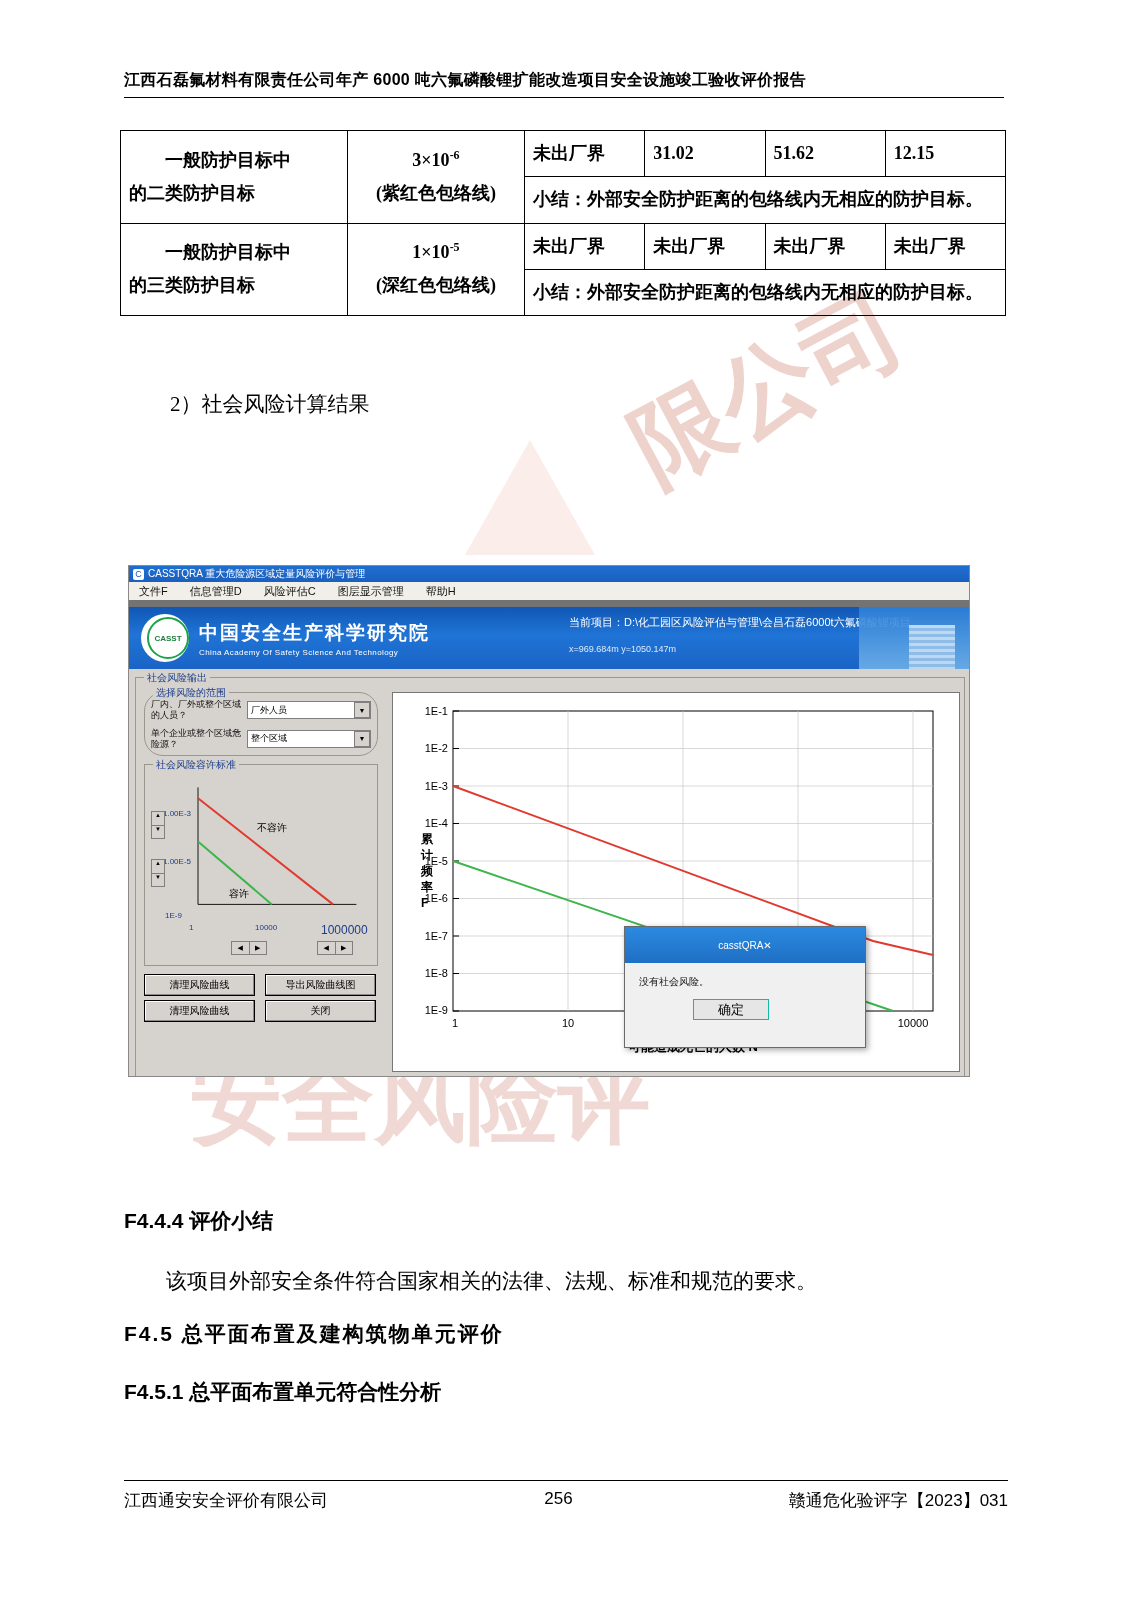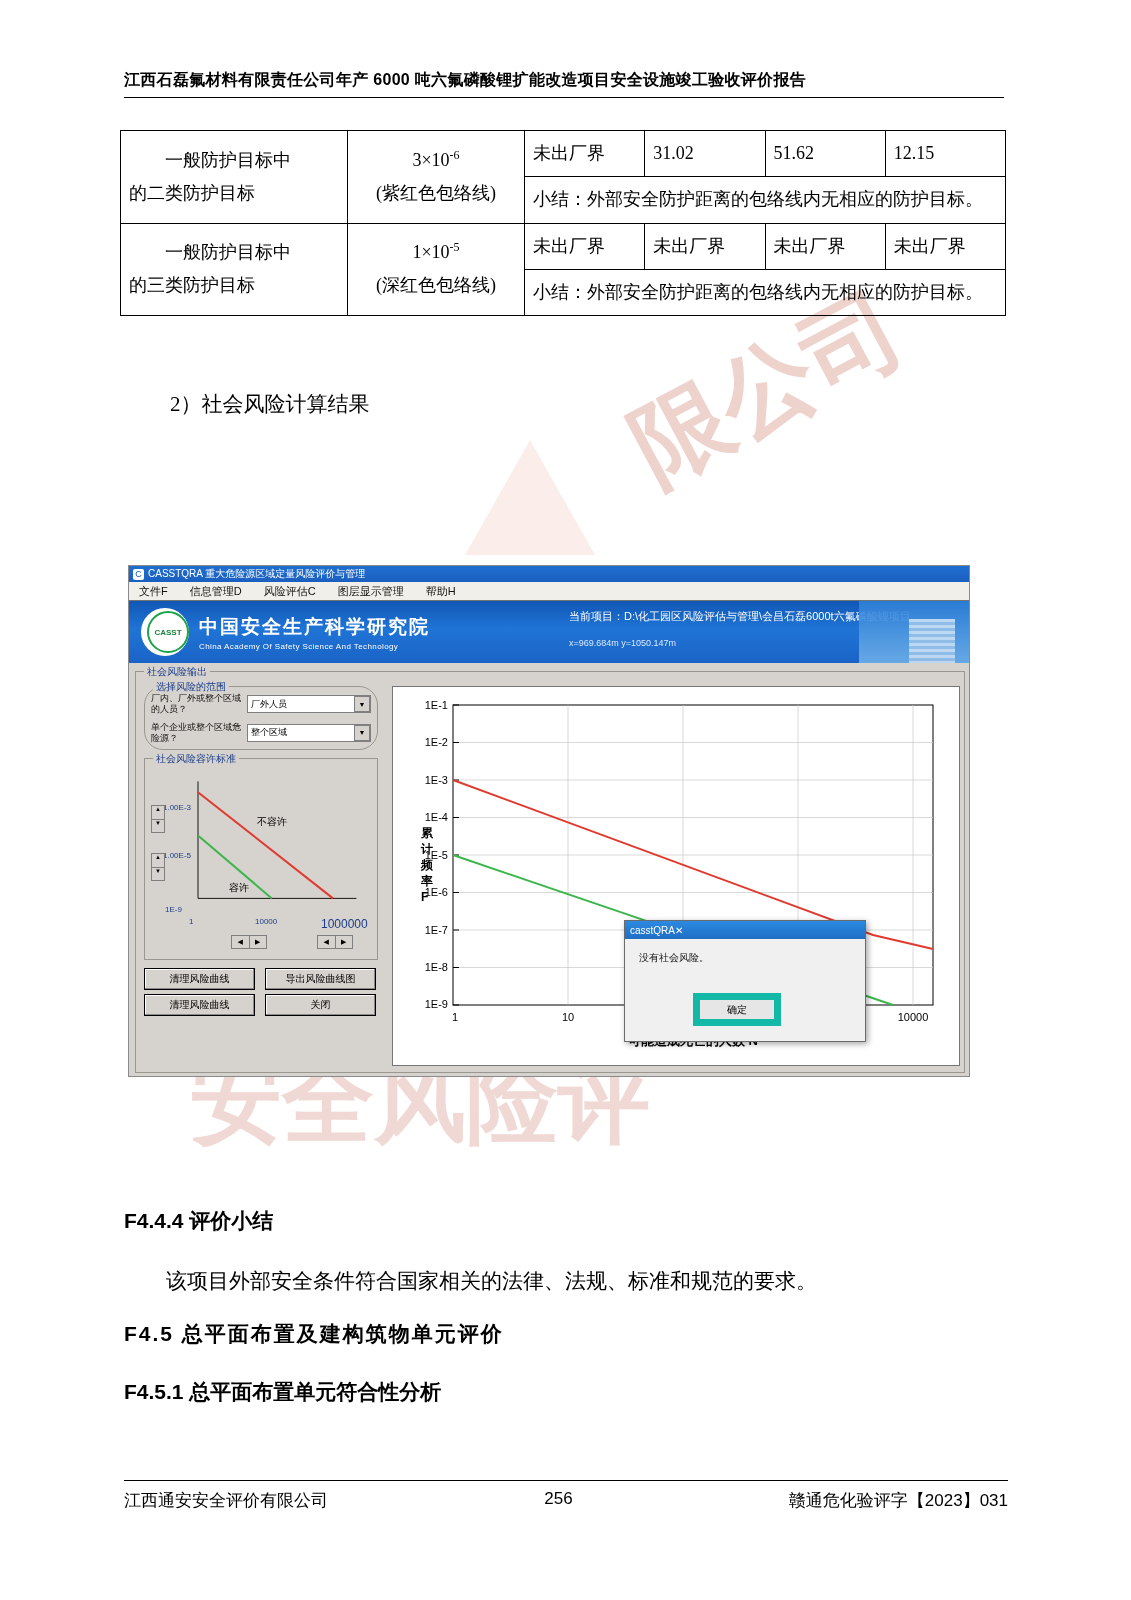--- a/index.html
+++ b/index.html
@@ -78,20 +78,21 @@
     border-collapse:collapse;
     width:886px;
     font-size:18px;
     font-family:"Liberation Serif", serif;
   }
   table.risk td {
     border:1.3px solid #000;
     padding:6px 8px;
     vertical-align:middle;
     line-height:1.85;
+    font-weight:bold;
   }
   .c-label { width:210px; }
   .c-prob  { width:160px; text-align:center; }
   .c-val   { text-align:left; padding-left:12px; }
   .sup { font-size:12px; vertical-align:super; }
   .indent2 { display:inline-block; text-indent:2em; }
   
   .para {
     position:absolute;
     z-index:3;
@@ -150,21 +151,21 @@
   }
   .app-titlebar .tb-ico {
     width:11px; height:11px; margin-right:4px;
     background:#fff; color:#1a5fbf;
     font-size:9px; line-height:11px; text-align:center;
     border-radius:2px;
   }
   .app-menubar {
     height:18px;
     background:#f0efe9;
-    border-bottom:1px solid #737373;
+    border-bottom:7px solid #737373;
     display:flex; align-items:center;
     padding-left:10px;
     gap:22px;
     font-size:11px;
     color:#111;
   }
   .banner {
     height:62px;
     background:linear-gradient(180deg,#1157b5 0%,#1f74d6 45%,#1a63c6 100%);
     position:relative;
@@ -282,31 +283,31 @@
   }
   .dialog {
     position:absolute;
     left:488px; top:248px; width:240px; height:120px;
     background:#f0f0f0;
     border:1px solid #6a6a6a;
     box-shadow:2px 2px 6px rgba(0,0,0,.35);
     z-index:9;
   }
   .dlg-title {
-    height:18px; background:linear-gradient(180deg,#2b8ae0,#1f6fc4);
+    height:36px; background:linear-gradient(180deg,#2b8ae0,#1f6fc4);
     color:#fff; font-size:10px;
-    display:flex; align-items:center; justify-content:flex-start;
+    display:flex; align-items:center; justify-content:center;
     padding:0 5px;
   }
   .dlg-body { font-size:10px; padding:12px 0 0 14px; color:#111; }
   .dlg-btn {
     position:absolute; left:68px; top:72px;
     width:74px; height:19px;
-    background:#e6e6e6; border:7px solid #14b8a6;
-    font-size:10px; text-align:center; line-height:19px;
+    background:#e6e6e6; border:1px solid #14b8a6;
+    font-size:13px; text-align:center; line-height:19px;
   }
 </style>
 </head>
 <body>
 
 <div class="page">
 
   <div class="watermark">
     <svg class="wm-logo" viewBox="0 0 300 230">
       <g fill="#f2cdc4">

